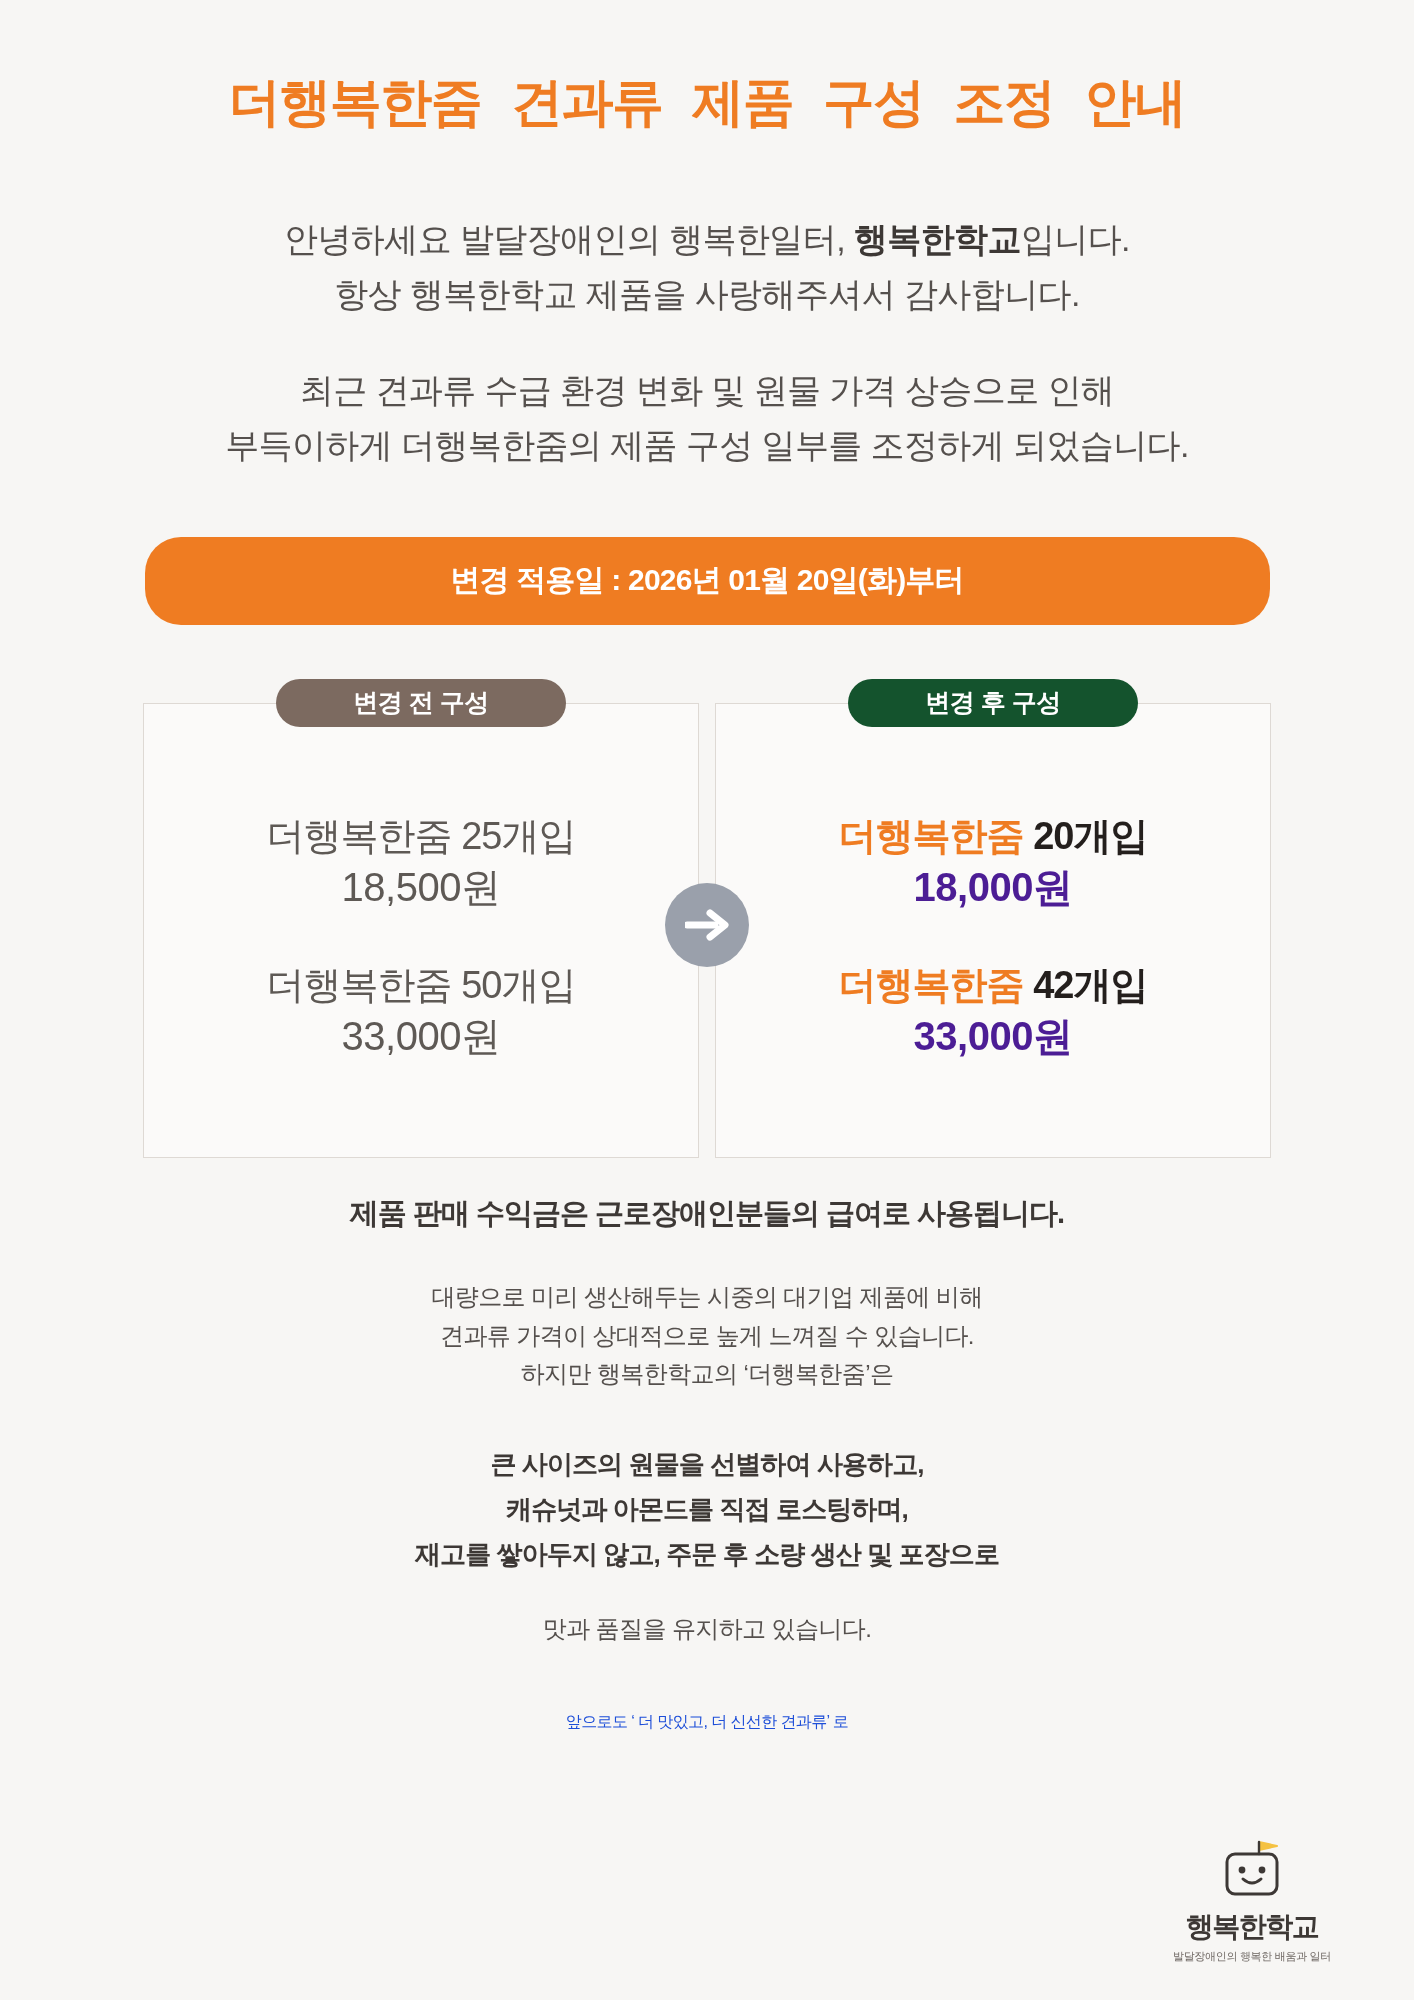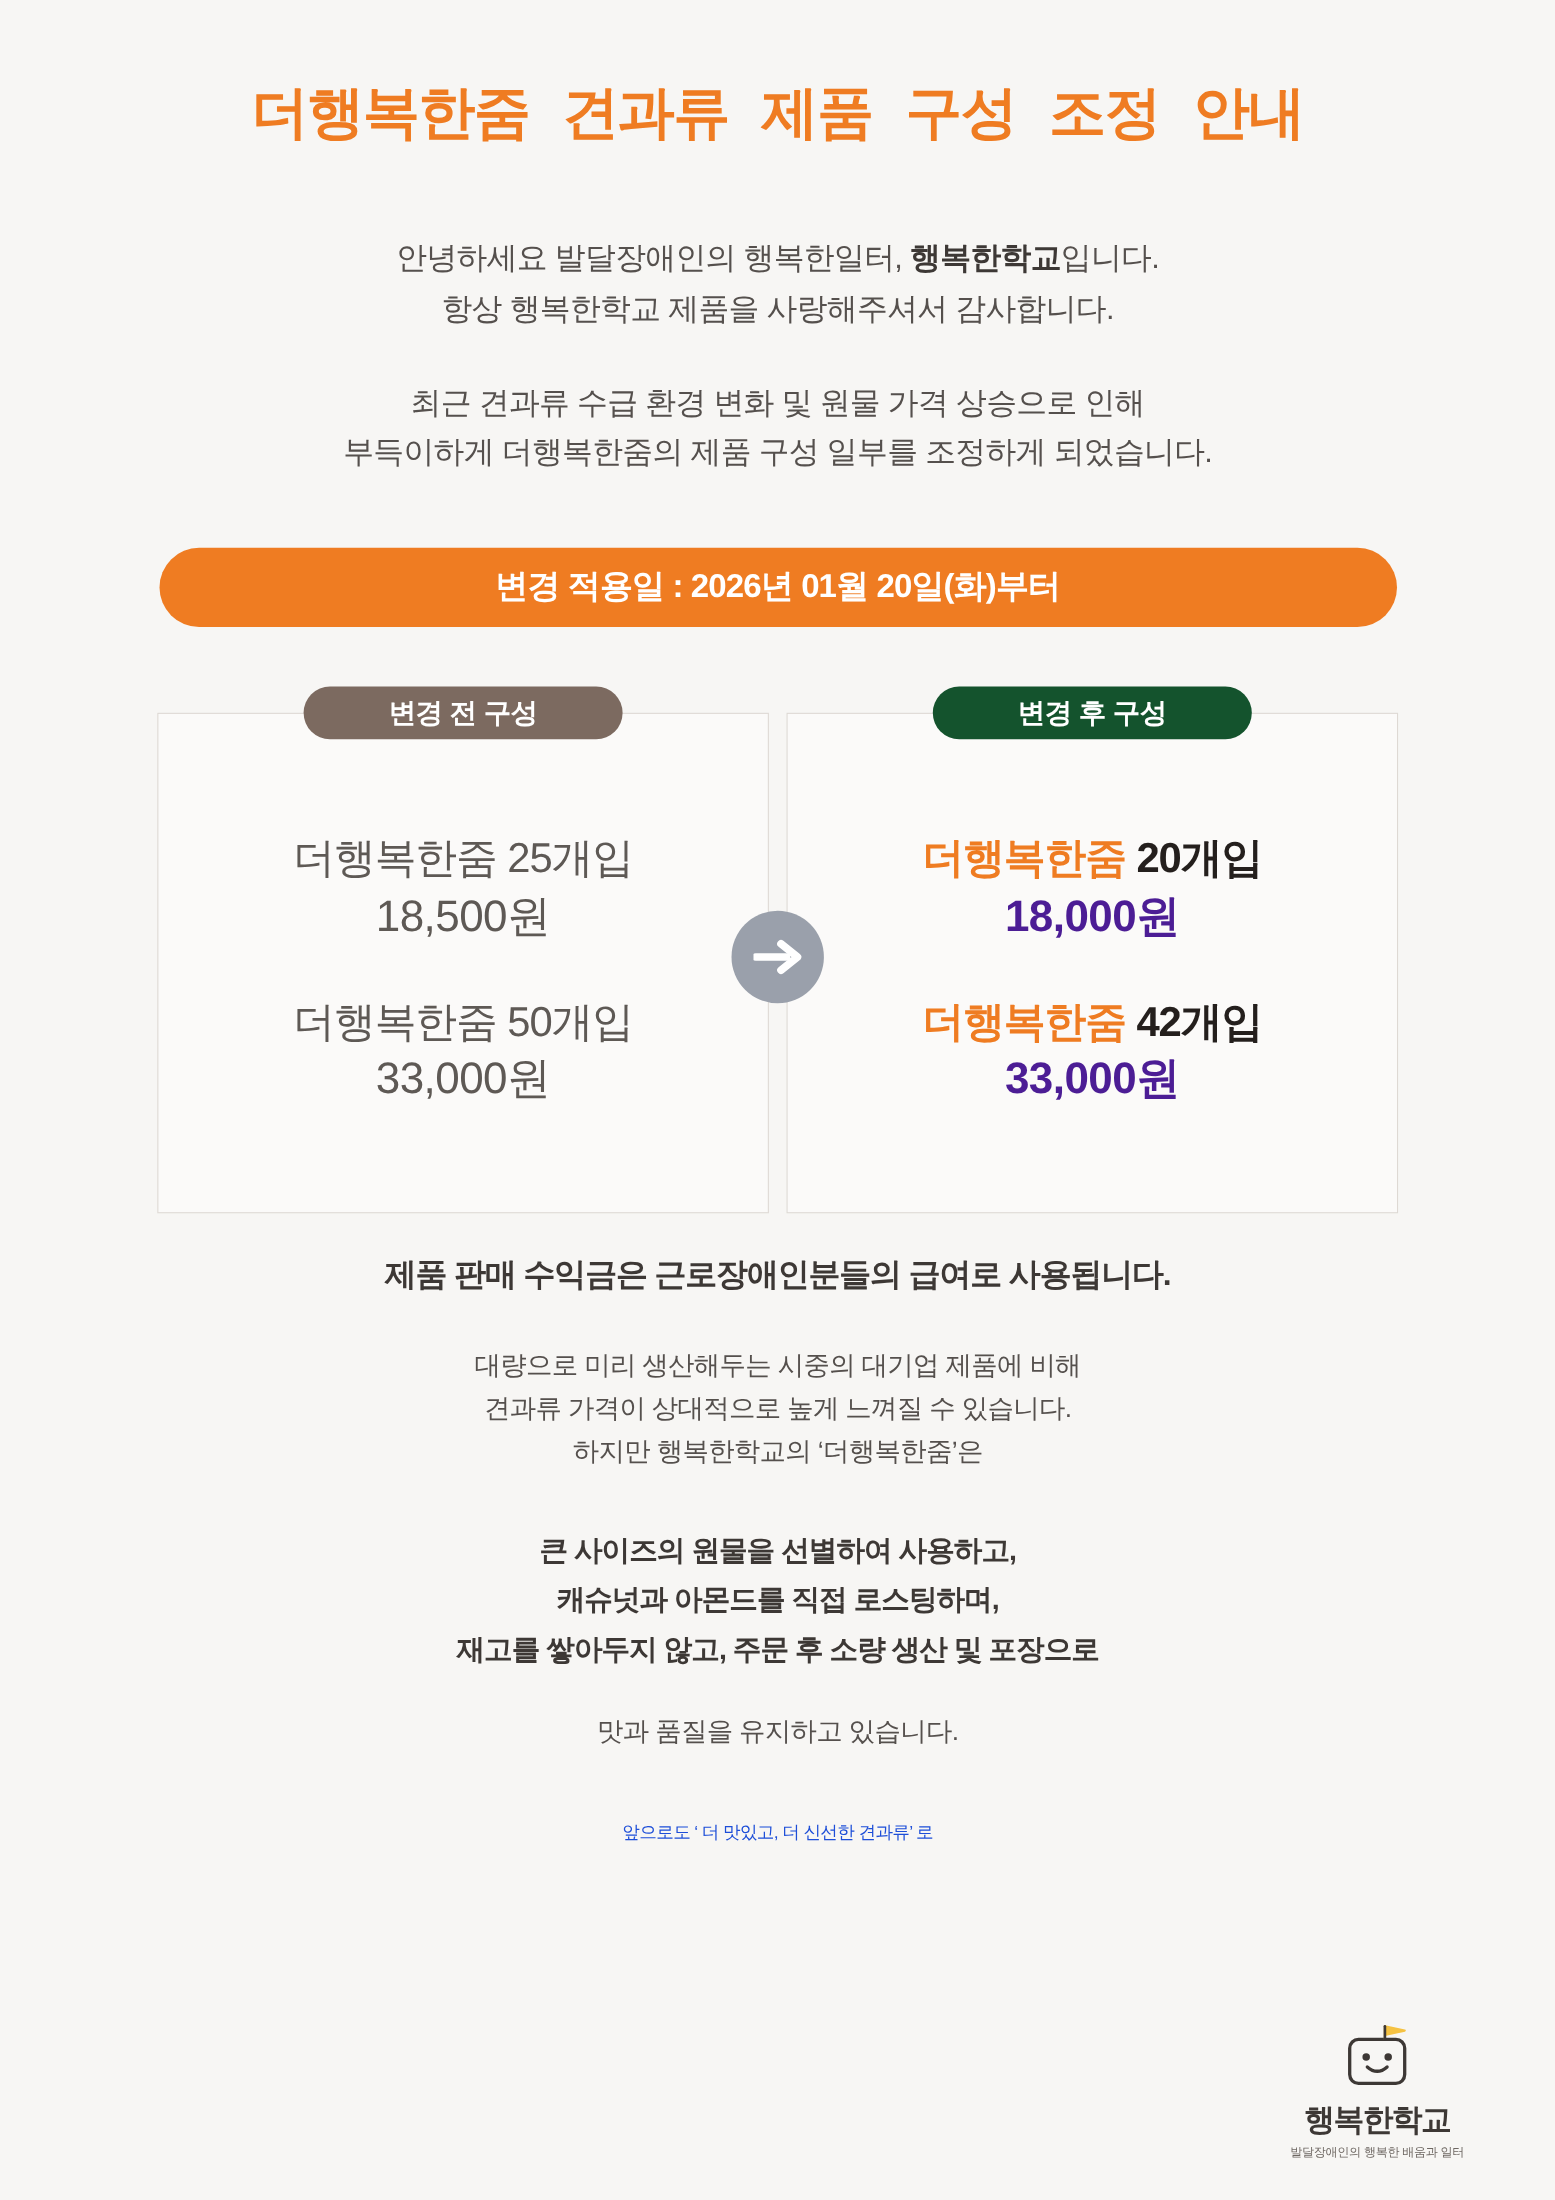--- a/index.html
+++ b/index.html
@@ -33,42 +33,42 @@
     letter-spacing: -1.5px;
     padding-top: 76px;
     line-height: 1.2;
     font-family: Liberation Mono, monospace;
   }
 
   
   .intro {
     text-align: center;
     margin-top: 74px;
-    font-size: 28px;
+    font-size: 34px;
     line-height: 1.62;
     color: #55504d;
     letter-spacing: -0.6px;
   }
   .intro .strong {
     font-weight: bold;
     color: #3d3835;
   }
   .intro-gap {
     height: 40px;
   }
 
   
   .date-banner-wrap {
     display: flex;
     justify-content: center;
     margin-top: 64px;
   }
   .date-banner {
     width: 1125px;
-    height: 72px;
+    height: 88px;
     border-radius: 36px;
     background: #ef7c22;
     color: #ffffff;
     font-size: 30px;
     font-weight: bold;
     letter-spacing: -0.8px;
     display: flex;
     align-items: center;
     justify-content: center;
     box-sizing: border-box;

